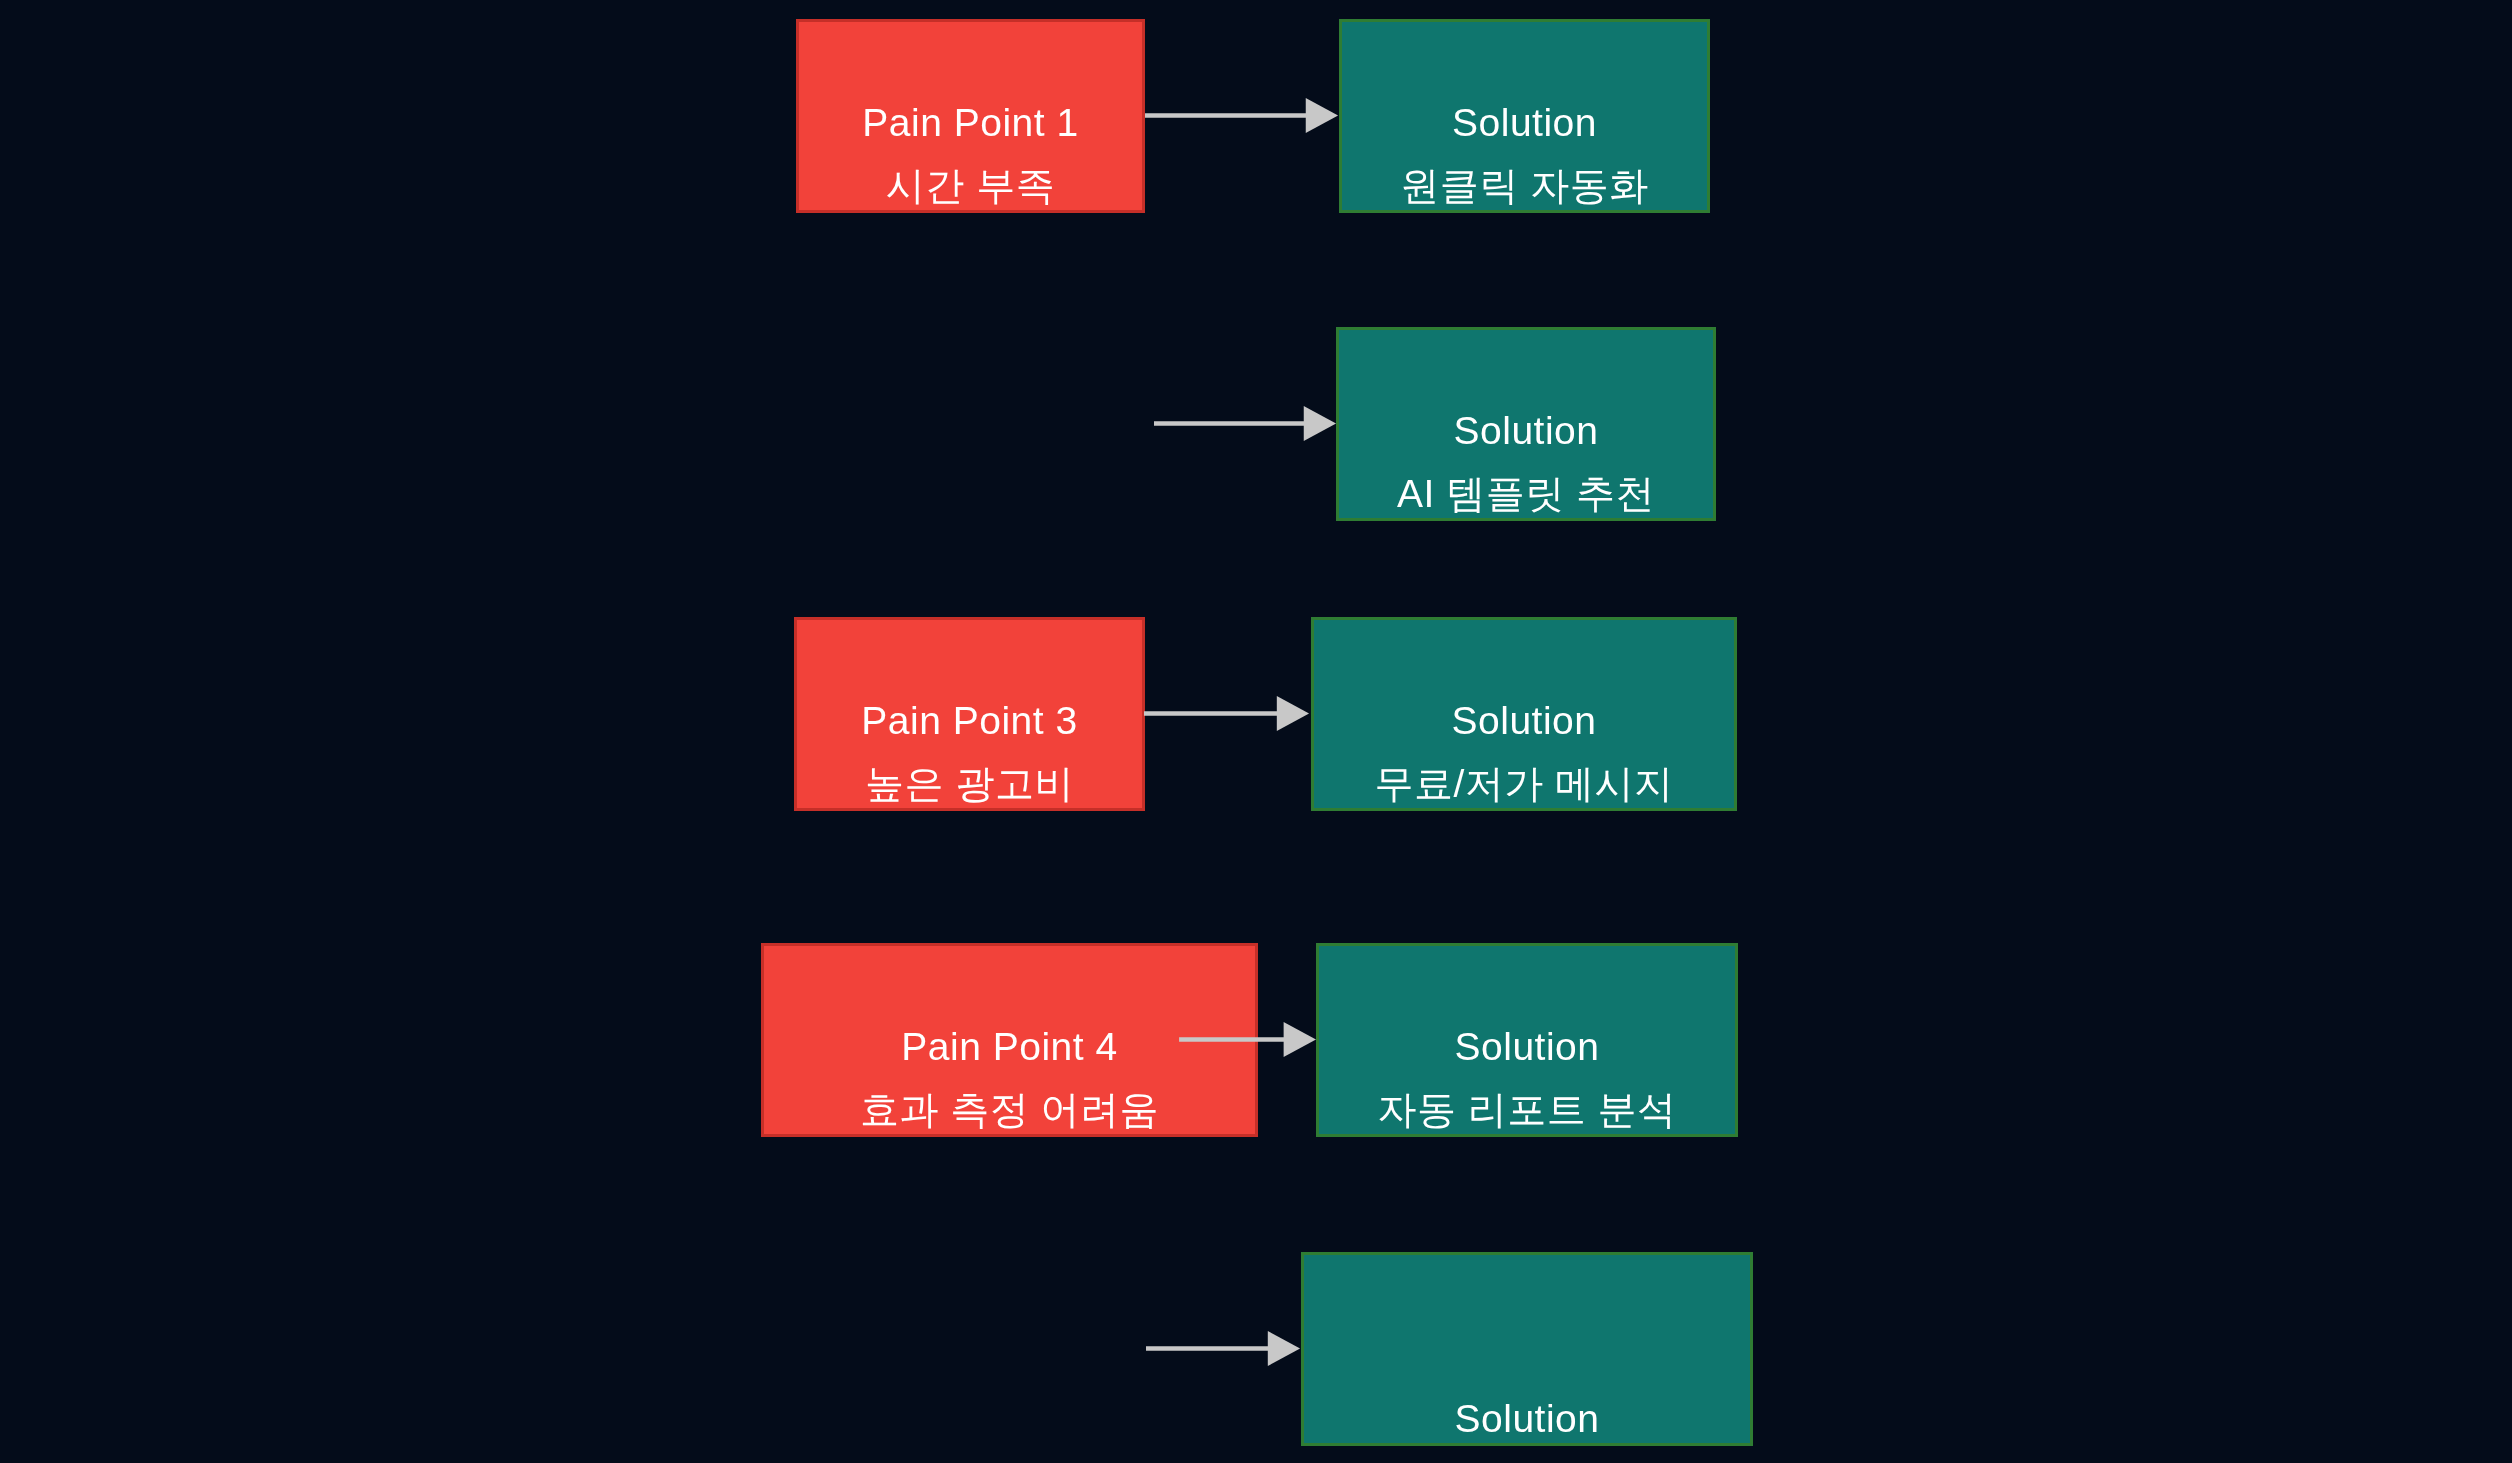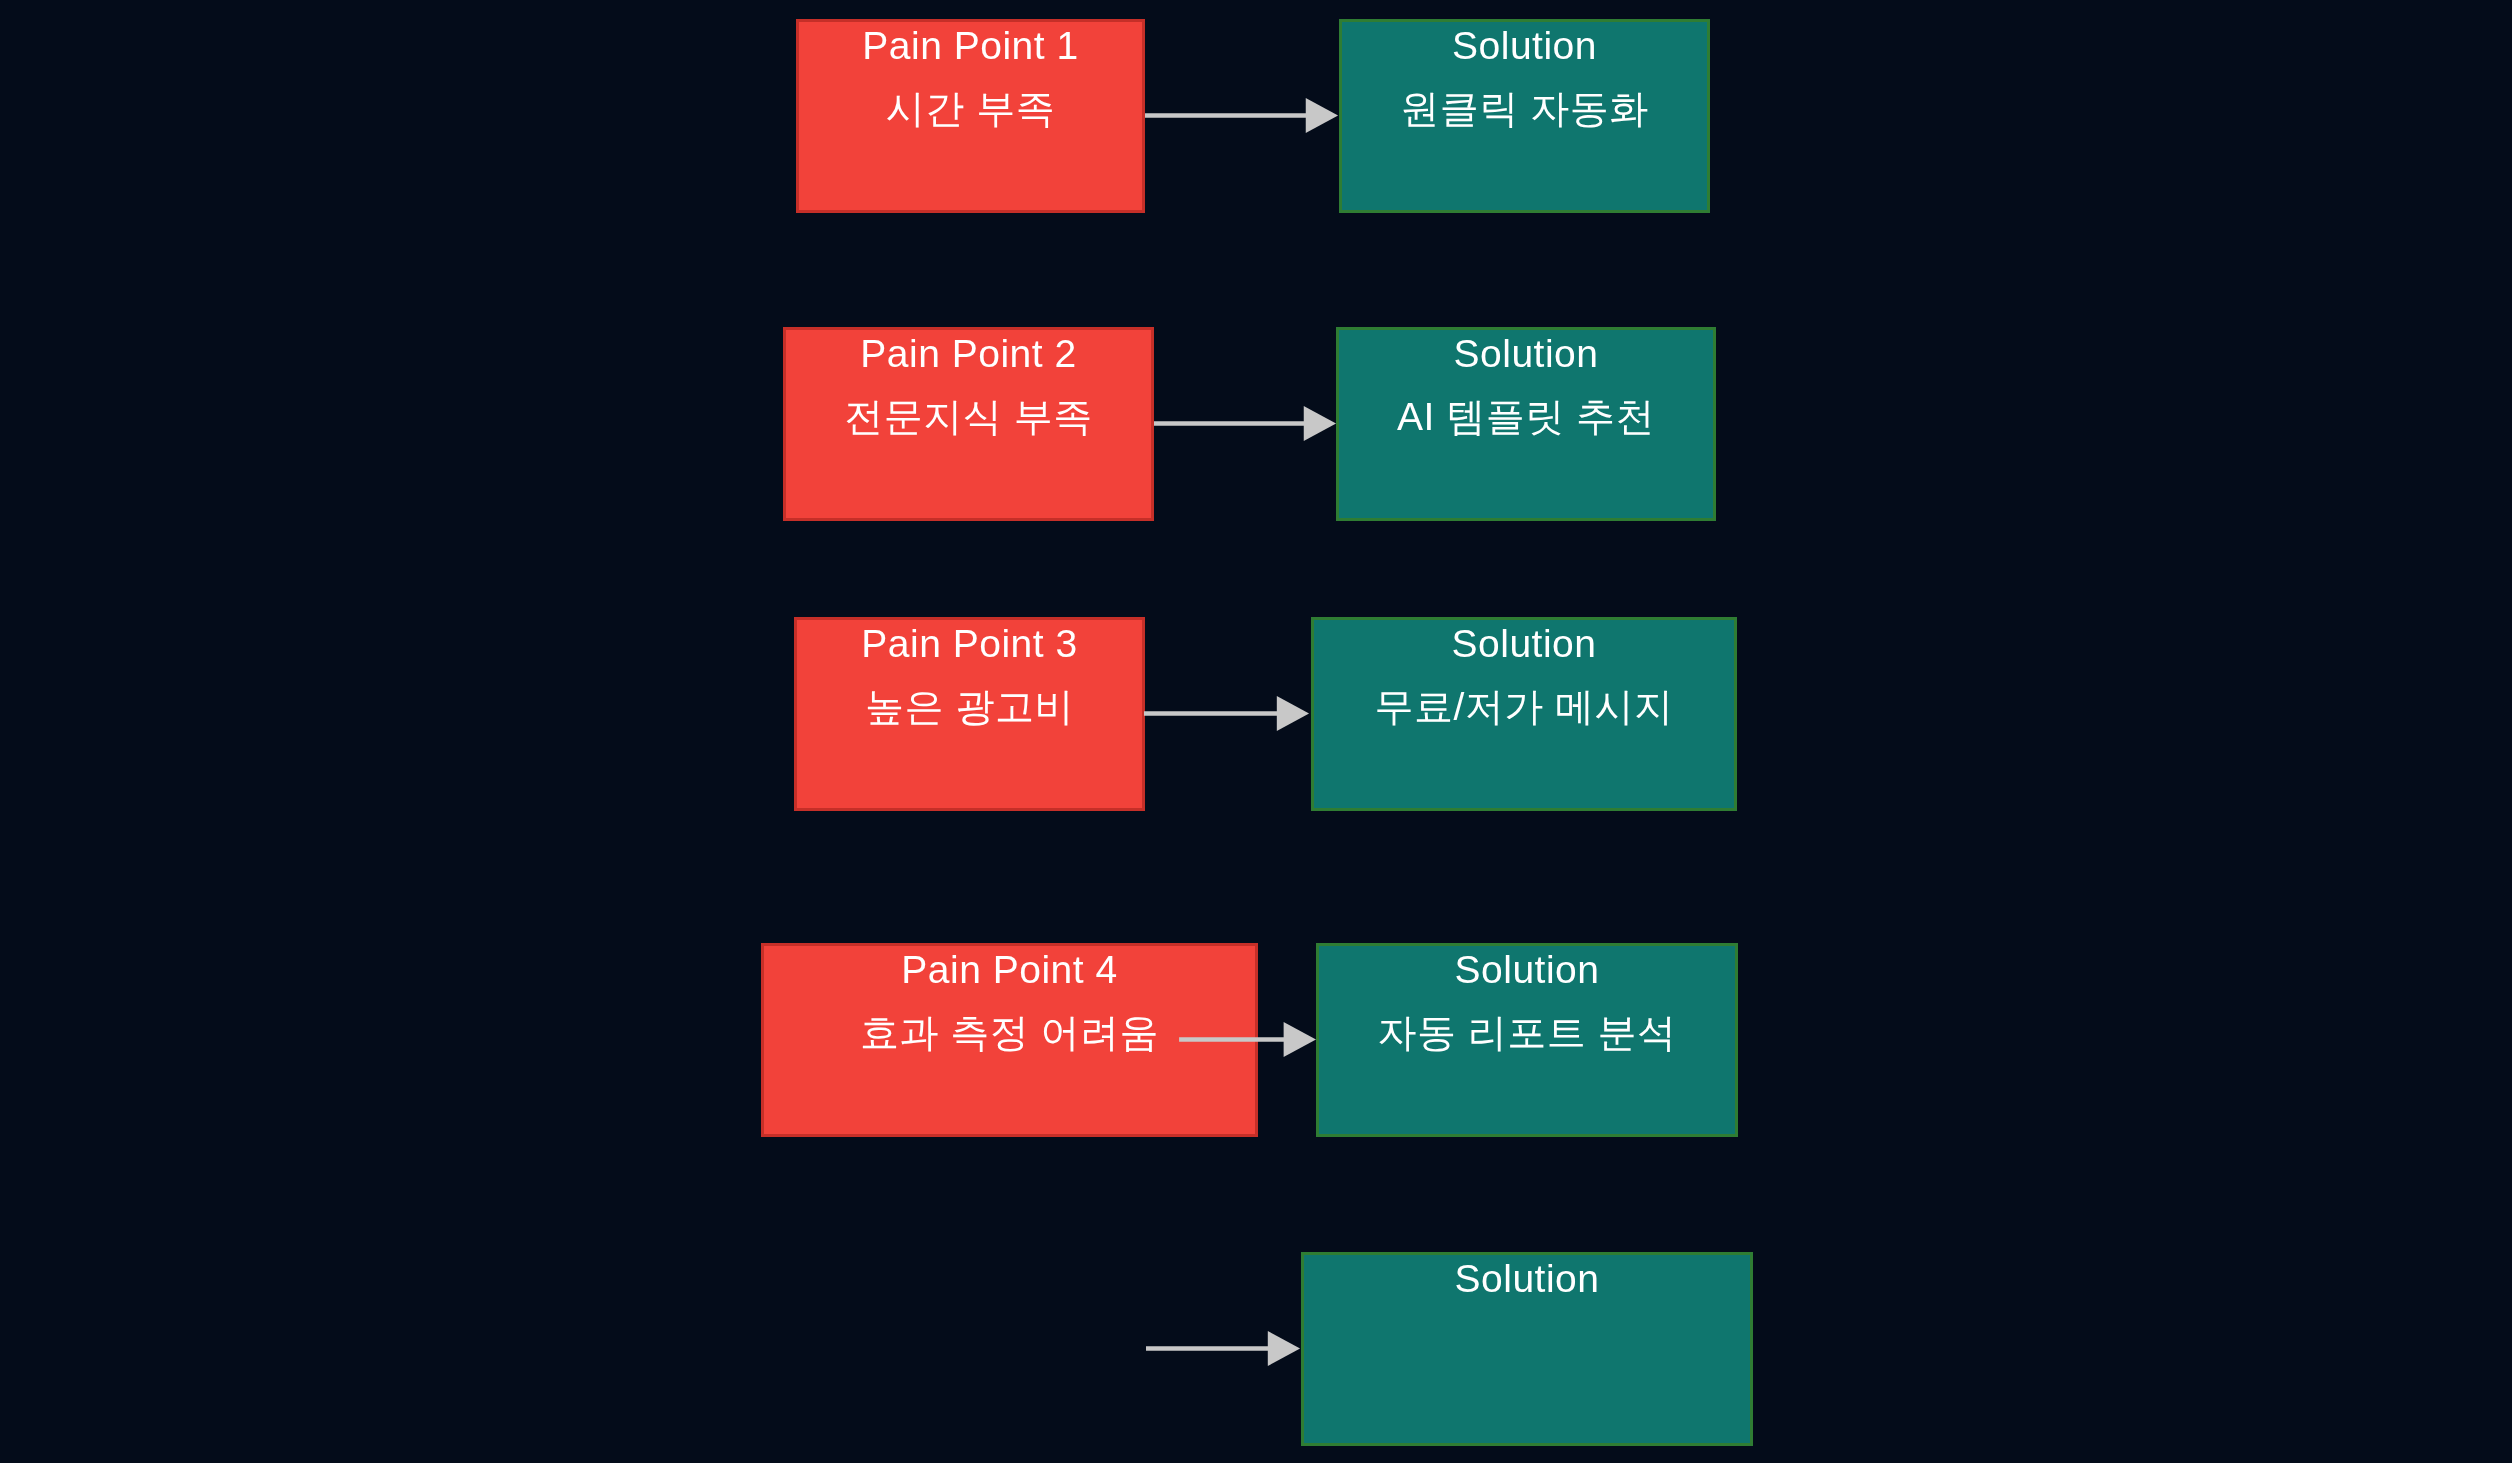--- a/index.html
+++ b/index.html
@@ -21,21 +21,21 @@
     width: 100%;
     height: 194px;
   }
   .box {
     position: absolute;
     top: 0;
     height: 194px;
     box-sizing: border-box;
     display: flex;
     flex-direction: column;
-    justify-content: flex-start;
+    justify-content: flex-end;
     align-items: center;
     gap: 15.7px;
     color: #ffffff;
     text-align: center;
     white-space: nowrap;
   }
   .box .title,
   .box .label {
     font-size: 39px;
     line-height: 1.22;
@@ -70,24 +70,20 @@
       <line x1="0" y1="20" x2="176" y2="20" stroke="#c8c8c8" stroke-width="5"></line>
       <polygon points="174,1 209,20 174,39" fill="#c8c8c8"></polygon>
     </svg>
     <div class="box solution" style="left:1339px;width:371px">
       <div class="title">Solution</div>
       <div class="label">원클릭 자동화</div>
     </div>
   </div>
 
   <div class="row" style="top:327px">
-    <div class="box pain" style="left:783px;width:371px">
-      <div class="title">Pain Point 2</div>
-      <div class="label">전문지식 부족</div>
-    </div>
     <svg class="arrow" style="left:1154px" width="183" height="37" viewBox="0 0 198 40">
       <line x1="0" y1="20" x2="164" y2="20" stroke="#c8c8c8" stroke-width="5"></line>
       <polygon points="162,1 197,20 162,39" fill="#c8c8c8"></polygon>
     </svg>
     <div class="box solution" style="left:1336px;width:380px">
       <div class="title">Solution</div>
       <div class="label">AI 템플릿 추천</div>
     </div>
   </div>
 

